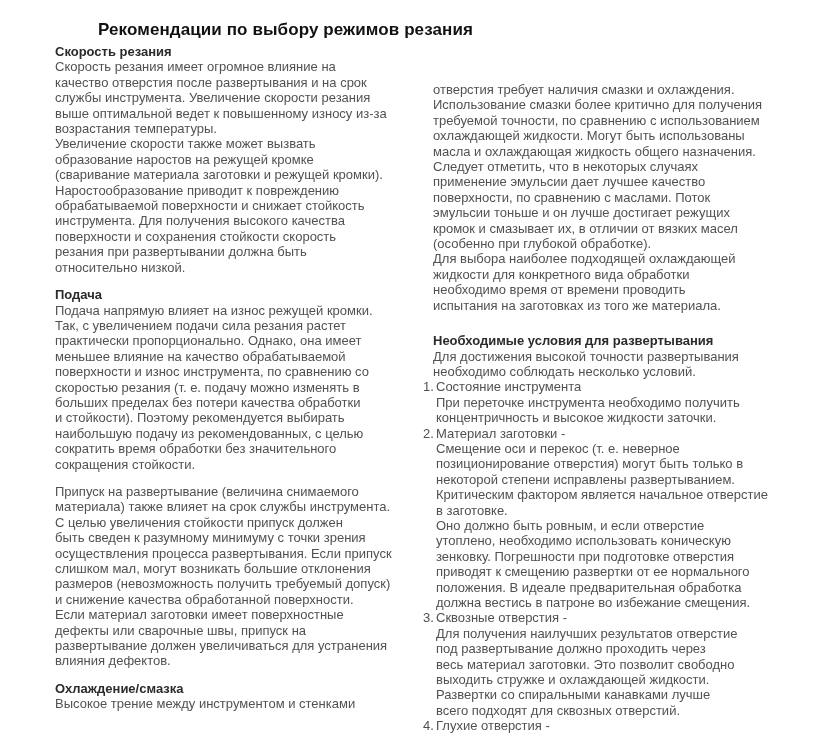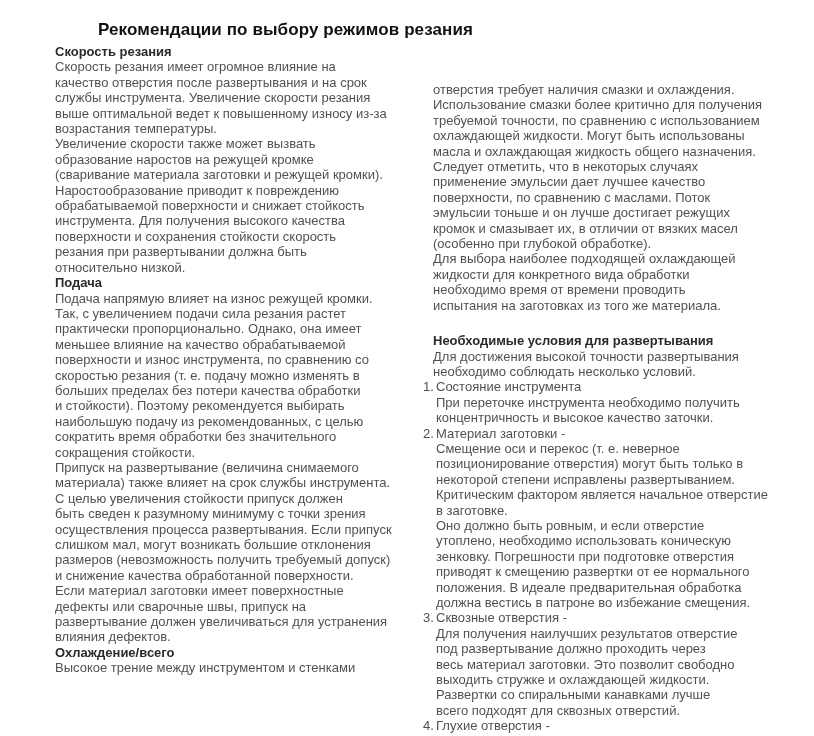--- a/index.html
+++ b/index.html
@@ -35,21 +35,21 @@
     left: 55px;
     top: 44px;
     width: 376px;
   }
   .col-right {
     left: 423px;
     top: 66px;
     width: 390px;
     margin-top: 16px;
   }
-  .col-left .section + .section { }
+  .col-left .section + .section { margin-top: 12px; }
   .col-right .section + .section { margin-top: 20px; }
   .heading {
     margin: 0;
     font-size: 13px;
     font-weight: 700;
     color: #2b2b2b;
     line-height: 15.4px;
   }
   .col-right .heading,
   .col-right .para {
@@ -117,21 +117,21 @@
 осуществления процесса развертывания. Если припуск
 слишком мал, могут возникать большие отклонения
 размеров (невозможность получить требуемый допуск)
 и снижение качества обработанной поверхности.
 Если материал заготовки имеет поверхностные
 дефекты или сварочные швы, припуск на
 развертывание должен увеличиваться для устранения
 влияния дефектов.</div>
       </section>
       <section class="section">
-        <h2 class="heading">Охлаждение/всего</h2>
+        <h2 class="heading">Охлаждение/смазка</h2>
         <div class="para">Высокое трение между инструментом и стенками</div>
       </section>
     </div>
   <div class="col col-right">
       <section class="section">
         <div class="para">отверстия требует наличия смазки и охлаждения.
 Использование смазки более критично для получения
 требуемой точности, по сравнению с использованием
 охлаждающей жидкости. Могут быть использованы
 масла и охлаждающая жидкость общего назначения.
@@ -148,21 +148,21 @@
       </section>
       <section class="section">
         <h2 class="heading">Необходимые условия для развертывания</h2>
         <div class="para">Для достижения высокой точности развертывания
 необходимо соблюдать несколько условий.</div>
         <div class="num-list">
           <div class="list-item">
             <span class="num">1.</span>
             <div class="itext">Состояние инструмента
 При переточке инструмента необходимо получить
-концентричность и высокое качество заточки.</div>
+концентричность и высокое жидкости заточки.</div>
           </div>
           <div class="list-item">
             <span class="num">2.</span>
             <div class="itext">Материал заготовки -
 Смещение оси и перекос (т. е. неверное
 позиционирование отверстия) могут быть только в
 некоторой степени исправлены развертыванием.
 Критическим фактором является начальное отверстие
 в заготовке.
 Оно должно быть ровным, и если отверстие

